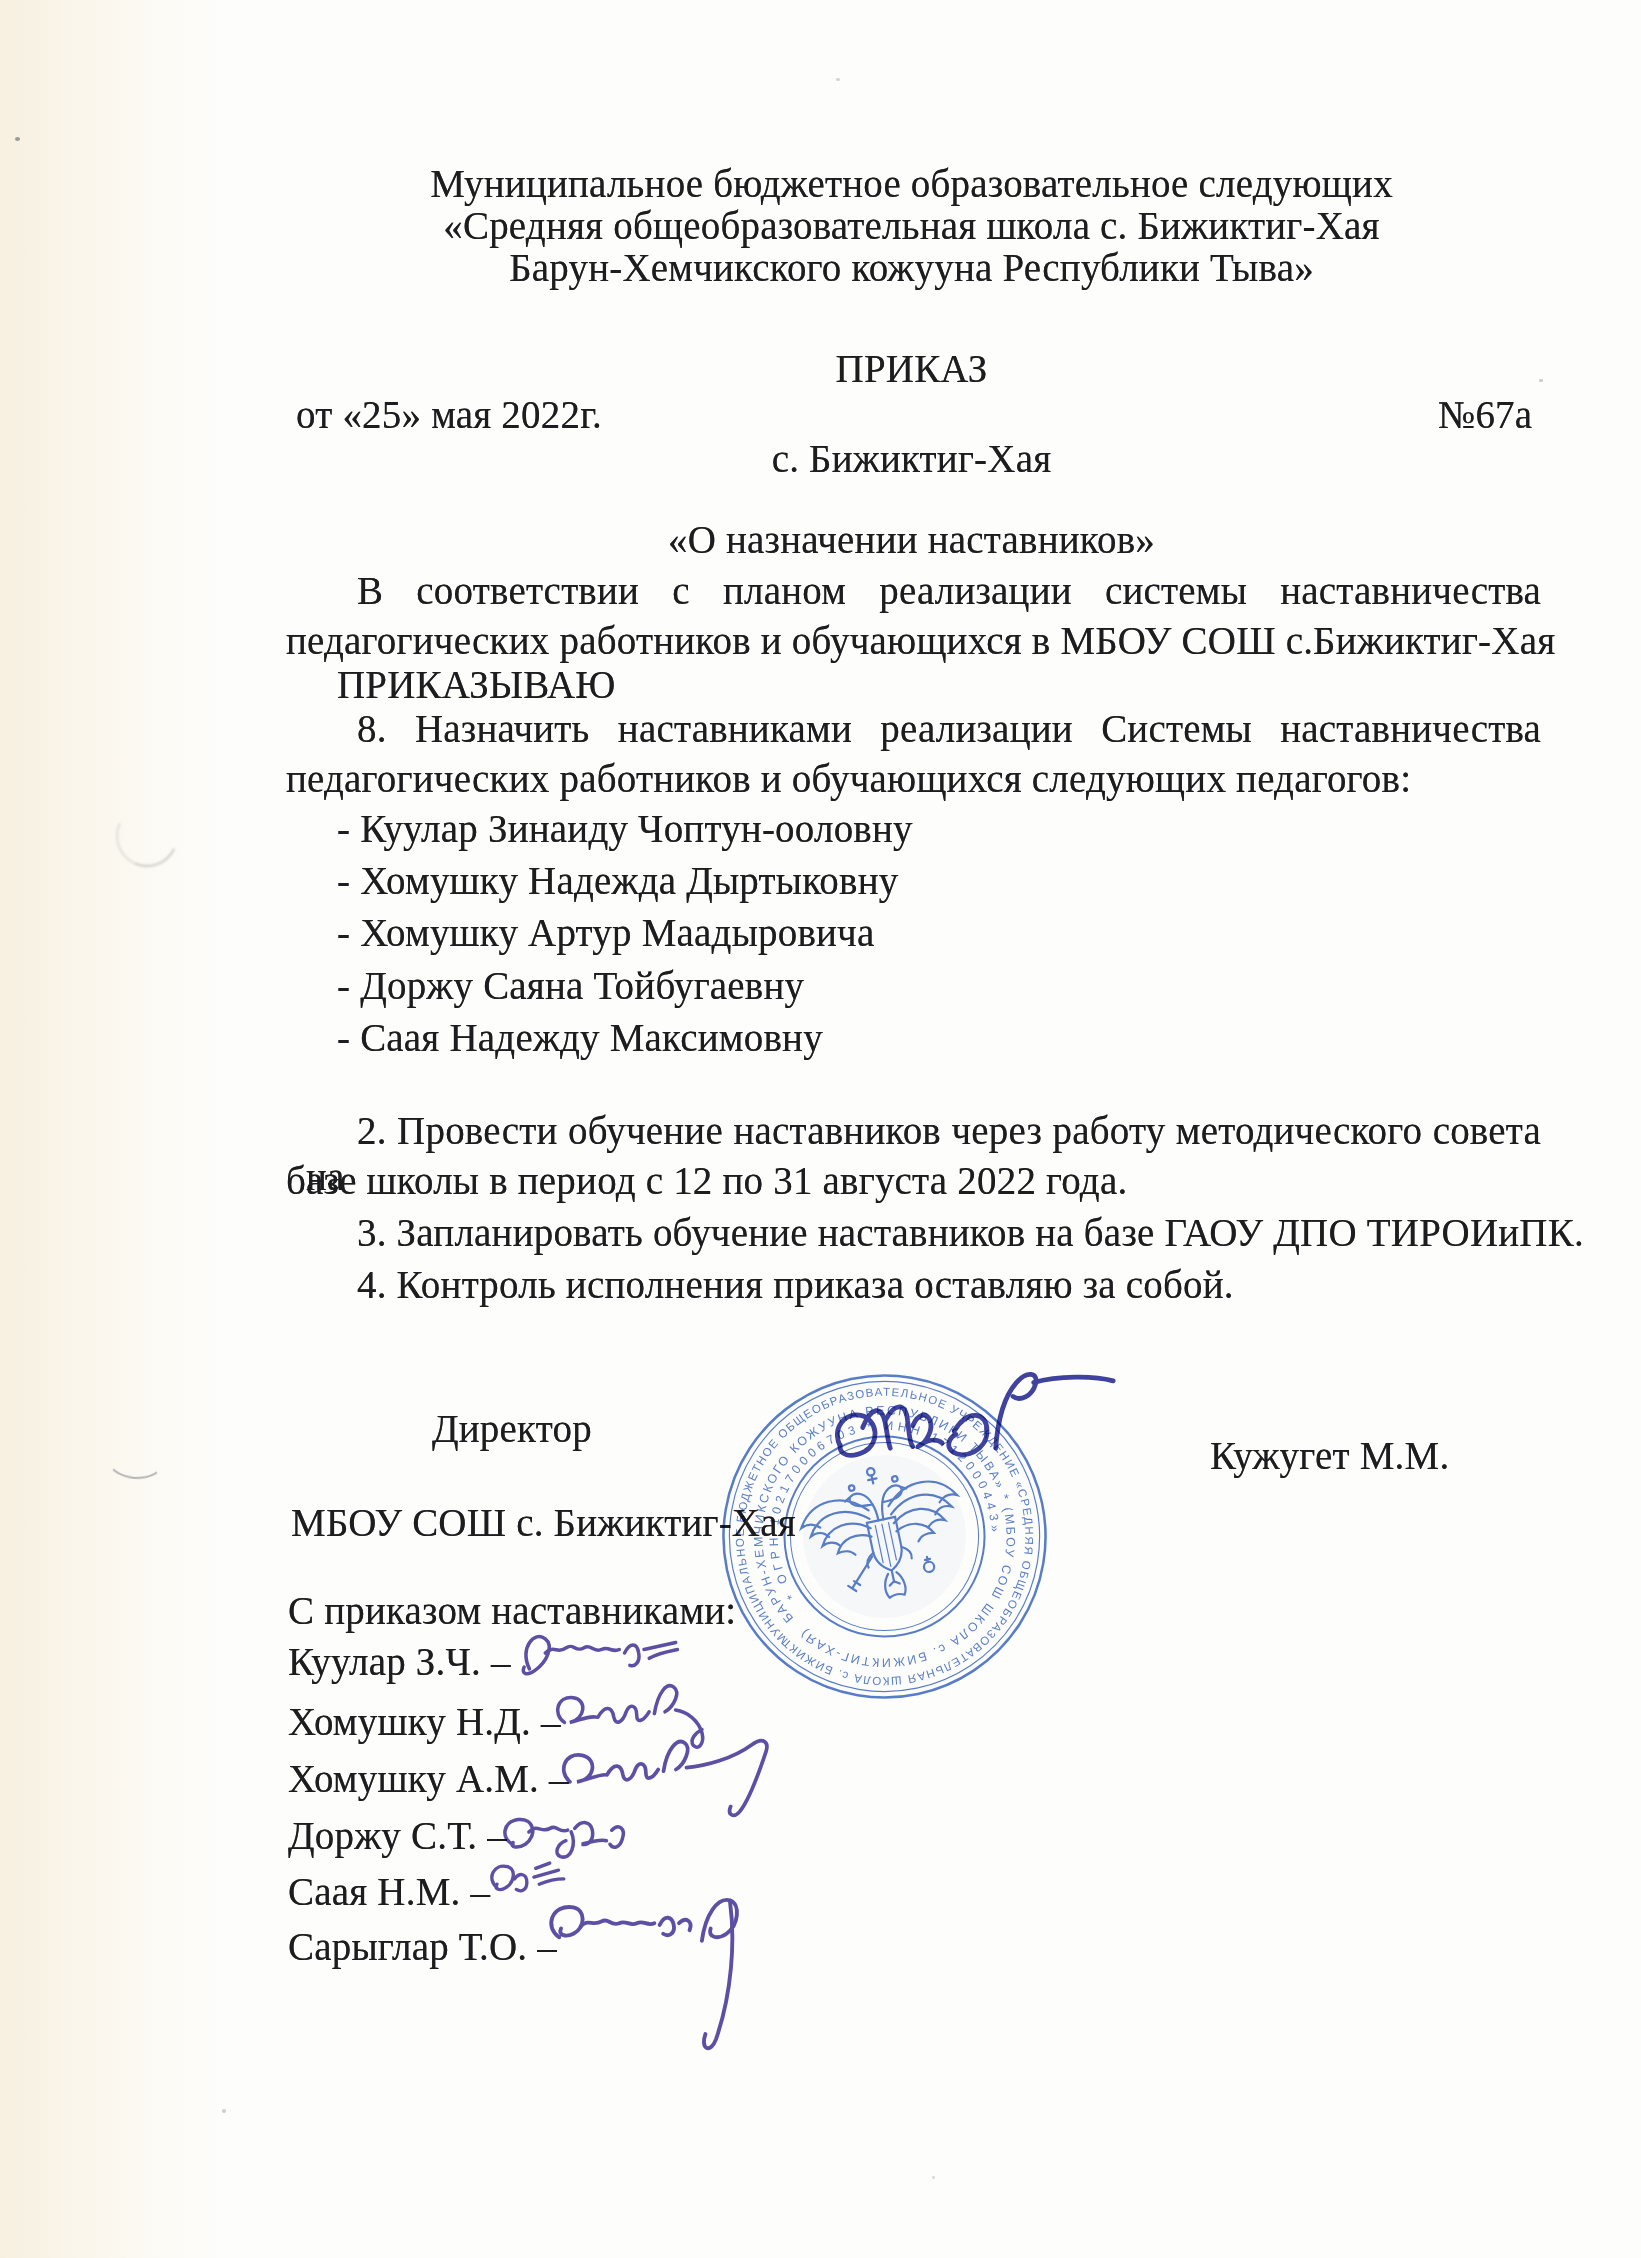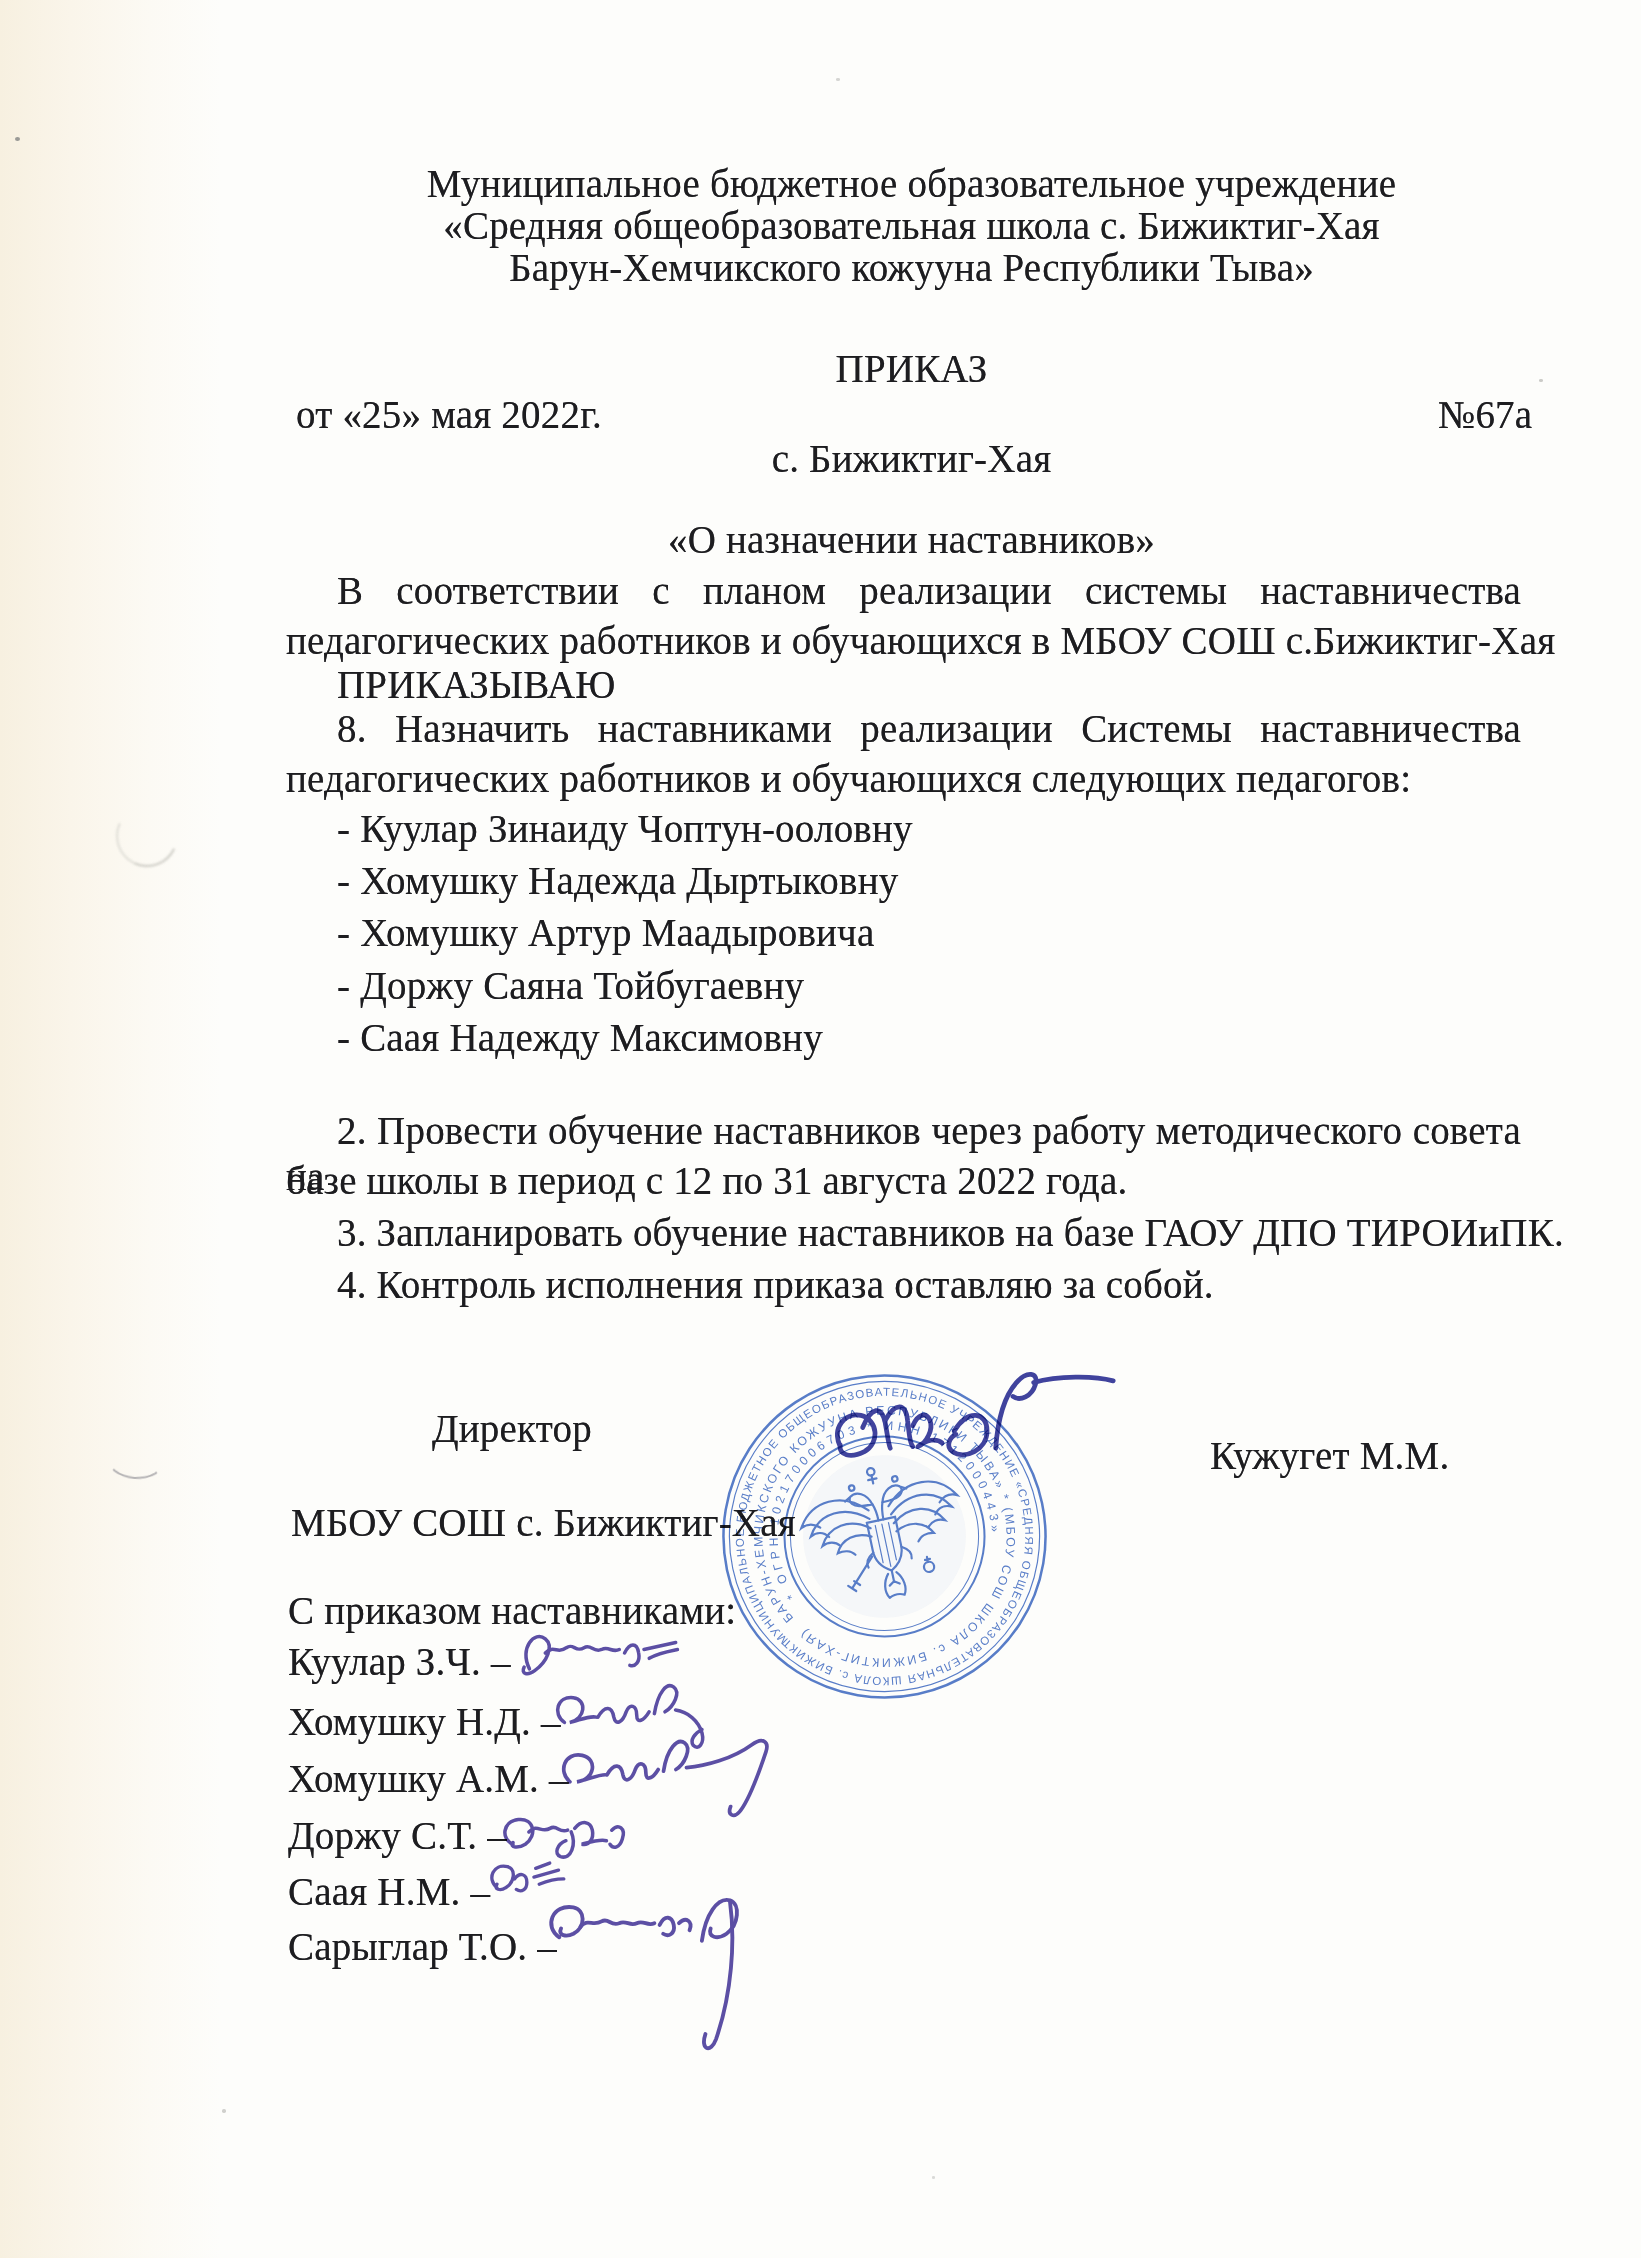--- a/index.html
+++ b/index.html
@@ -16,21 +16,21 @@
     position:absolute;
     font-size:39px;line-height:46px;
     color:#1d1d20;
     letter-spacing:0.2px;
     white-space:nowrap;
     text-shadow:0 0 0.5px rgba(25,25,30,.75);
   }
   .b{font-weight:400;}
   .c{left:286px;width:1251px;text-align:center;}
   .j{left:286px;width:1235px;white-space:normal;text-align:justify;text-align-last:justify;}
-  .indent{text-indent:51px;}
+  .indent{text-indent:51px;margin-left:20px;}
   .m{left:337px;}
   .ackname{left:288px;}
   
   .ink{position:absolute;mix-blend-mode:multiply;}
   .stamp-wrap{left:715px;top:1367px;width:339px;height:339px;transform:rotate(-12deg);opacity:.92;}
   .dirsig{left:816px;top:1360px;width:311px;height:154px;opacity:.95;}
   .acksig{opacity:.9;}
   .stamp-ring-text{font-family:"Liberation Sans","DejaVu Sans",sans-serif;font-weight:400;}
   .ring-outer{font-size:13.6px;letter-spacing:1.6px;}
   .ring-middle{font-size:14.6px;letter-spacing:2.6px;}
@@ -48,21 +48,21 @@
     border-bottom-color:#a9a8ab;
     transform:rotate(4deg);filter:blur(0.6px);opacity:.85;
   }
   .speck{position:absolute;border-radius:50%;background:#9a9a96;filter:blur(0.5px);}
 </style>
 </head>
 <body>
 
 <div class="page">
 
-  <div class="t c" style="top:161px">Муниципальное бюджетное образовательное учреждение</div>
+  <div class="t c" style="top:161px">Муниципальное бюджетное образовательное следующих</div>
   <div class="t c" style="top:203px">«Средняя общеобразовательная школа с. Бижиктиг-Хая</div>
   <div class="t c" style="top:245px">Барун-Хемчикского кожууна Республики Тыва»</div>
 
   <div class="t c b" style="top:346px">ПРИКАЗ</div>
   <div class="t b" style="top:392px;left:296px">от «25» мая 2022г.</div>
   <div class="t b" style="top:392px;left:1438px">№67а</div>
   <div class="t c" style="top:436px">с. Бижиктиг-Хая</div>
   <div class="t c b" style="top:517px">«О назначении наставников»</div>
 
   <div class="t j indent" style="top:568px">В соответствии с планом реализации системы наставничества</div>

